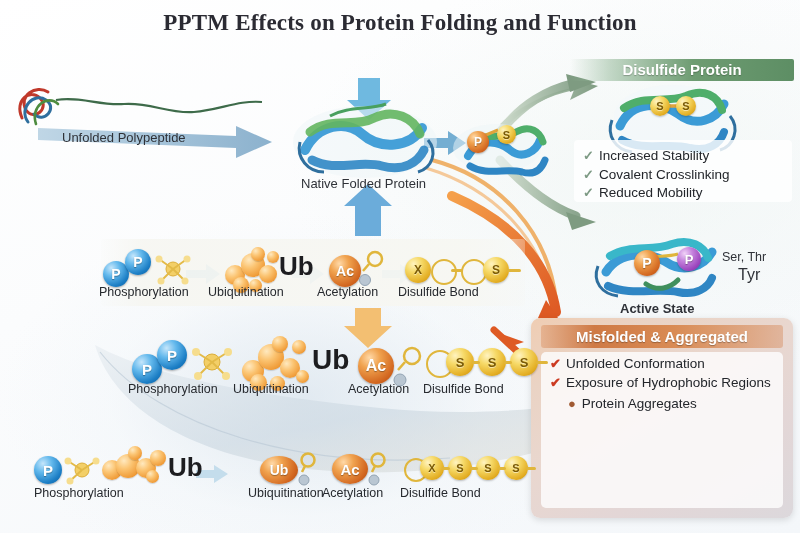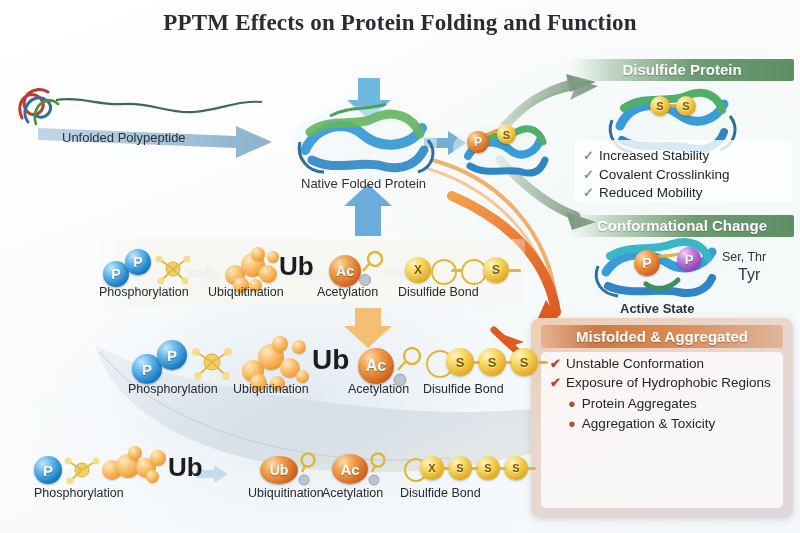--- a/index.html
+++ b/index.html
@@ -279,47 +279,43 @@
   <div class="li nosel" style="left:583px;top:148px;">
     <span class="chk">✓</span><span>Increased Stability</span>
   </div>
   <div class="li nosel" style="left:583px;top:167px;">
     <span class="chk">✓</span><span>Covalent Crosslinking</span>
   </div>
   <div class="li nosel" style="left:583px;top:185px;">
     <span class="chk">✓</span><span>Reduced Mobility</span>
   </div>
 
-  <div class="ghead nosel" style="left:570px;top:215px;width:224px;">Conformational Change</div>
 
   <div class="sphere porange" style="left:634px;top:250px;width:26px;height:26px;">
     <span class="glyph" style="font-size:14px;">P</span>
   </div>
   <div class="sphere ppurple" style="left:677px;top:247px;width:24px;height:24px;">
     <span class="glyph" style="font-size:13px;">P</span>
   </div>
 
   <div class="cap nosel" style="left:722px;top:250px;font-size:12.5px;">Ser, Thr</div>
   <div class="cap nosel" style="left:738px;top:266px;font-size:16px;">Tyr</div>
   <div class="cap b nosel" style="left:620px;top:301px;">Active State</div>
 
   <div id="mis">
     <div class="mhead nosel">Misfolded &amp; Aggregated</div>
     <div class="mwhite"></div>
     <div class="li nosel" style="left:19px;top:38px;">
-      <span class="rchk">✔</span><span>Unstable Conformation</span>
+      <span class="rchk">✔</span><span>Unfolded Conformation</span>
     </div>
     <div class="li nosel" style="left:19px;top:57px;">
       <span class="rchk">✔</span><span>Exposure of Hydrophobic Regions</span>
     </div>
     <div class="li nosel" style="left:37px;top:78px;">
       <span class="dot">●</span><span>Protein Aggregates</span>
-    </div>
-    <div class="li nosel" style="left:37px;top:98px;">
-      <span class="dot">●</span><span>Aggregation &amp; Toxicity</span>
     </div>
   </div>
 
   <div class="strip strip1">
 
     <div class="sphere pblue" style="left:2px;top:22px;width:26px;height:26px;">
       <span class="glyph" style="font-size:14px;">P</span>
     </div>
     <div class="sphere pblue" style="left:24px;top:10px;width:26px;height:26px;">
       <span class="glyph" style="font-size:14px;">P</span>

